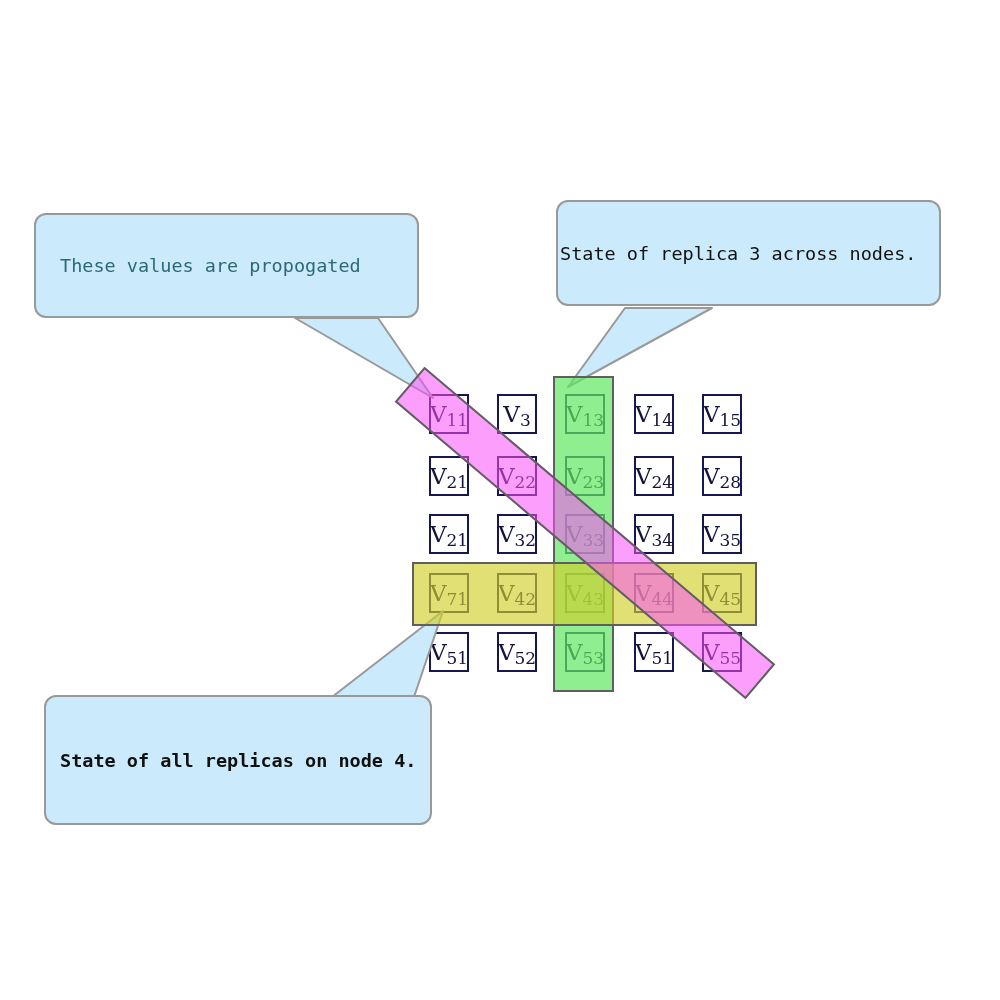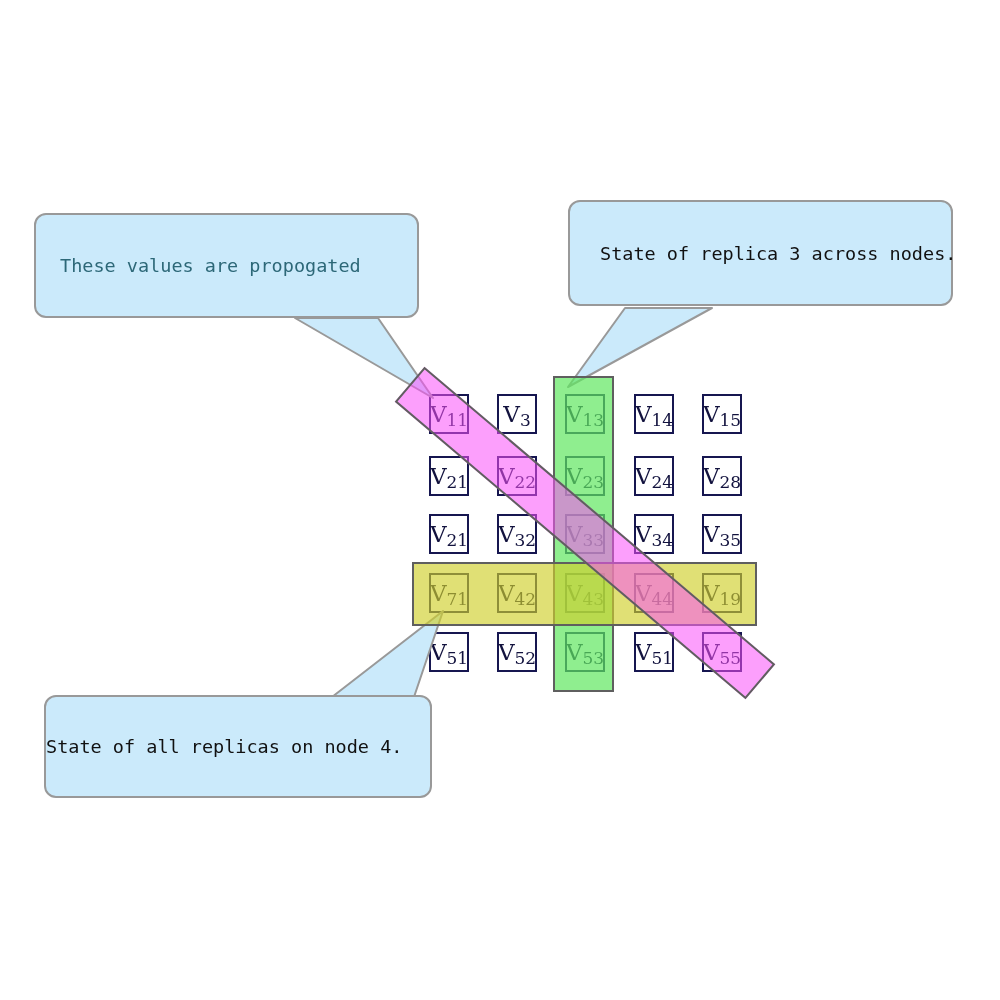--- a/index.html
+++ b/index.html
@@ -115,21 +115,21 @@
       <div class="cell" style="left: 565px; top: 573px; width: 40px; height: 40px;">
         <span class="letter">V</span>
         <span class="sub">43</span>
       </div>
       <div class="cell" style="left: 634px; top: 573px; width: 40px; height: 40px;">
         <span class="letter">V</span>
         <span class="sub">44</span>
       </div>
       <div class="cell" style="left: 702px; top: 573px; width: 40px; height: 40px;">
         <span class="letter">V</span>
-        <span class="sub">19</span>
+        <span class="sub">45</span>
       </div>
       <div class="cell" style="left: 429px; top: 632px; width: 40px; height: 40px;">
         <span class="letter">V</span>
         <span class="sub">51</span>
       </div>
       <div class="cell" style="left: 497px; top: 632px; width: 40px; height: 40px;">
         <span class="letter">V</span>
         <span class="sub">52</span>
       </div>
       <div class="cell" style="left: 565px; top: 632px; width: 40px; height: 40px;">
@@ -147,21 +147,21 @@
     </div>
 
   <div class="band green" id="band-green" style="left: 553px; top: 376px; width: 61px; height: 316px; background: rgba(96, 231, 96, 0.7);"></div>
   <div class="band yellow" id="band-yellow" style="left: 412px; top: 562px; width: 345px; height: 64px; background: rgba(208, 208, 43, 0.65);"></div>
   <div class="band pink" id="band-pink" style="left: 355px; top: 510px; width: 460px; height: 46px; background: rgba(250, 80, 250, 0.55); transform: rotate(40.3deg);"></div>
 
   <div class="callout" id="callout-0" style="left: 34px; top: 213px; width: 385px; height: 105px; padding-left: 24px; background: rgb(203, 234, 251); border-color: rgb(153, 153, 153); color: rgb(45, 104, 120);">
     <div class="line">These values are propogated</div>
   </div>
 
-  <div class="callout" id="callout-1" style="left: 568px; top: 200px; width: 385px; height: 106px; padding-left: 30px; background: rgb(203, 234, 251); border-color: rgb(153, 153, 153); color: rgb(17, 17, 17);">
+  <div class="callout" id="callout-1" style="left: 556px; top: 200px; width: 385px; height: 106px; padding-left: 2px; background: rgb(203, 234, 251); border-color: rgb(153, 153, 153); color: rgb(17, 17, 17);">
     <div class="line">State of replica 3 across nodes.</div>
   </div>
 
-  <div class="callout" id="callout-2" style="left: 44px; top: 695px; width: 388px; height: 103px; background: rgb(203, 234, 251); border-color: rgb(153, 153, 153); color: rgb(17, 17, 17);">
+  <div class="callout" id="callout-2" style="left: 44px; top: 695px; width: 388px; height: 130px; padding-left: 14px; background: rgb(203, 234, 251); border-color: rgb(153, 153, 153); color: rgb(17, 17, 17); font-weight: bold;">
     <div class="line">State of all replicas on node 4.</div>
   </div>
 
 </div>
 
 </body></html>

